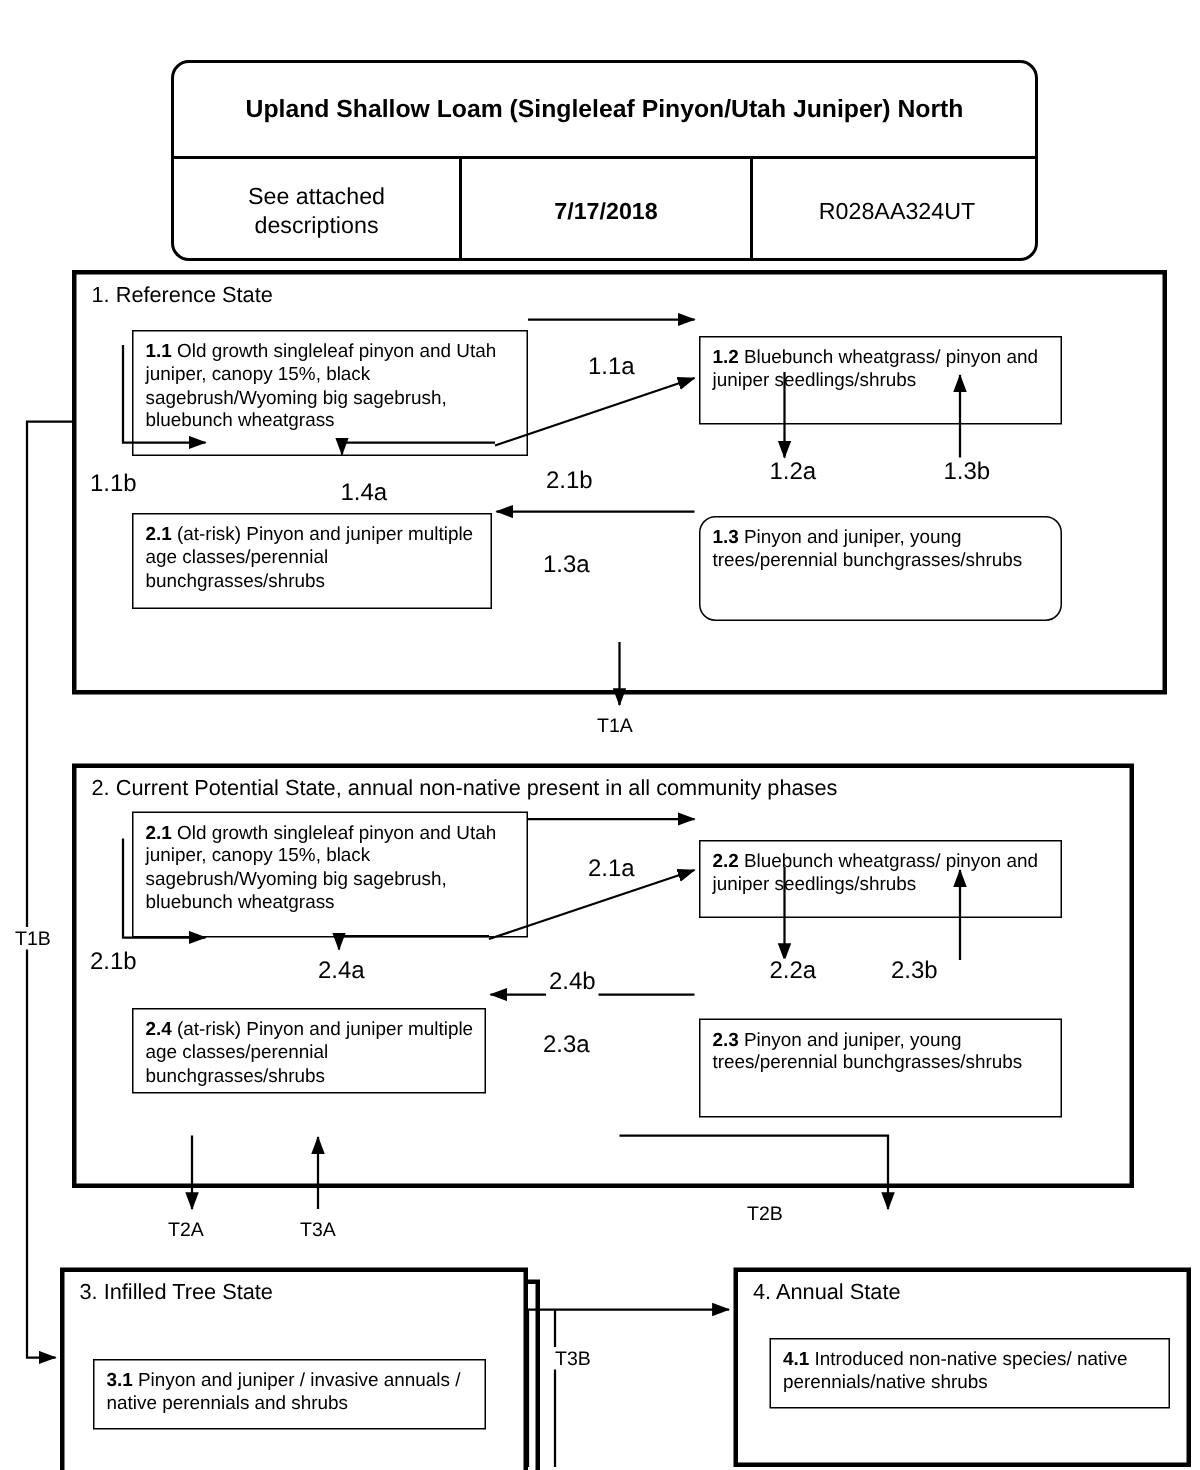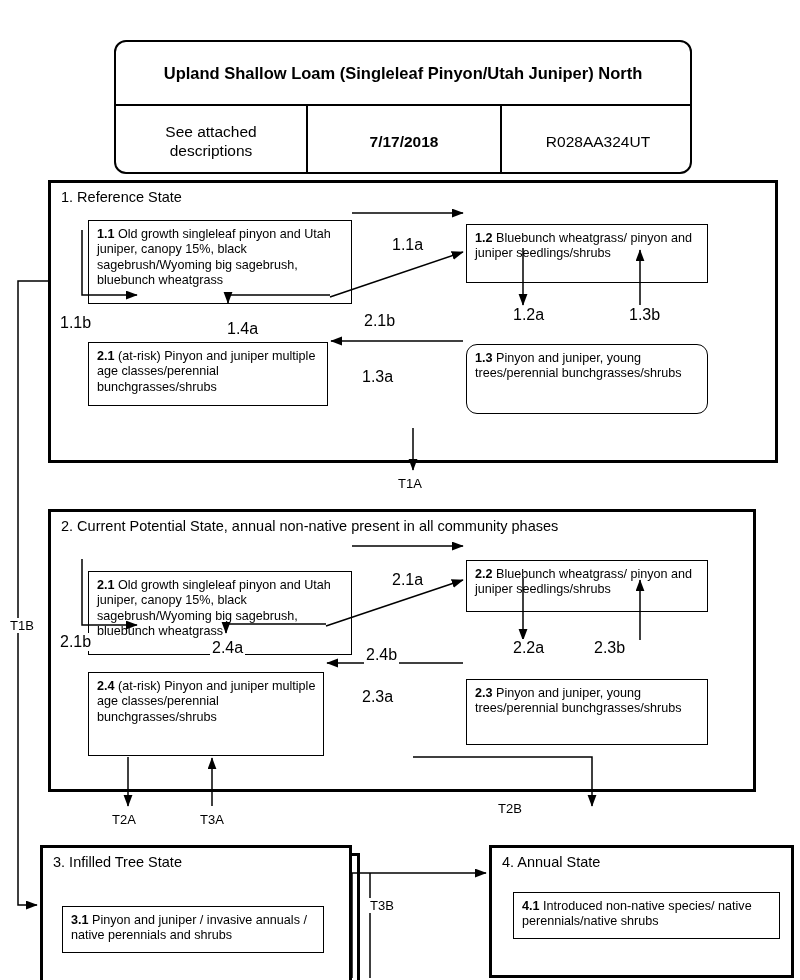--- a/index.html
+++ b/index.html
@@ -103,23 +103,23 @@
   }
   .phase b { font-weight: bold; }
 
   
   #p11 { left: 88px; top: 184px; width: 264px; height: 84px; }
   #p12 { left: 466px; top: 188px; width: 242px; height: 59px; }
   #p14 { left: 88px; top: 306px; width: 240px; height: 64px; }
   #p13 { left: 466px; top: 308px; width: 242px; height: 70px; border-radius: 11px; }
 
   
-  #p21 { left: 88px; top: 535px; width: 264px; height: 84px; }
+  #p21 { left: 88px; top: 505px; width: 264px; height: 84px; }
   #p22 { left: 466px; top: 524px; width: 242px; height: 52px; }
-  #p24 { left: 88px; top: 636px; width: 236px; height: 84px; }
+  #p24 { left: 88px; top: 636px; width: 236px; height: 57px; }
   #p23 { left: 466px; top: 643px; width: 242px; height: 66px; }
 
   
   #p31 { left: 62px; top: 870px; width: 262px; height: 47px; }
   #p41 { left: 513px; top: 856px; width: 267px; height: 47px; }
 
   
   .conn-label {
     font-size: 16px;
     background: #fff;

